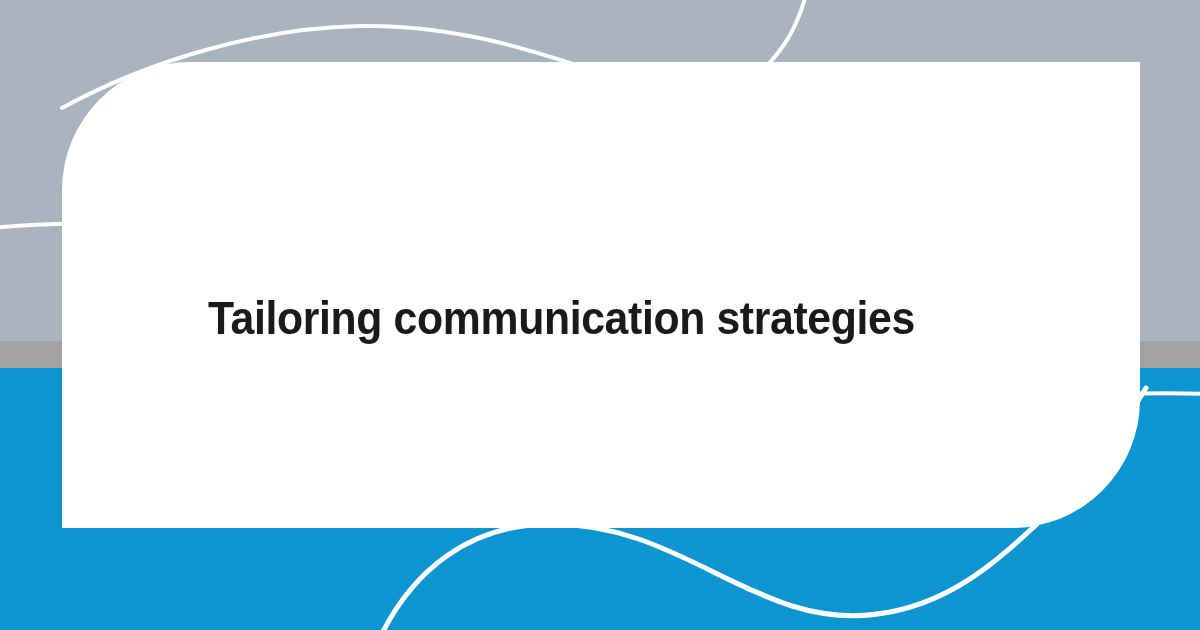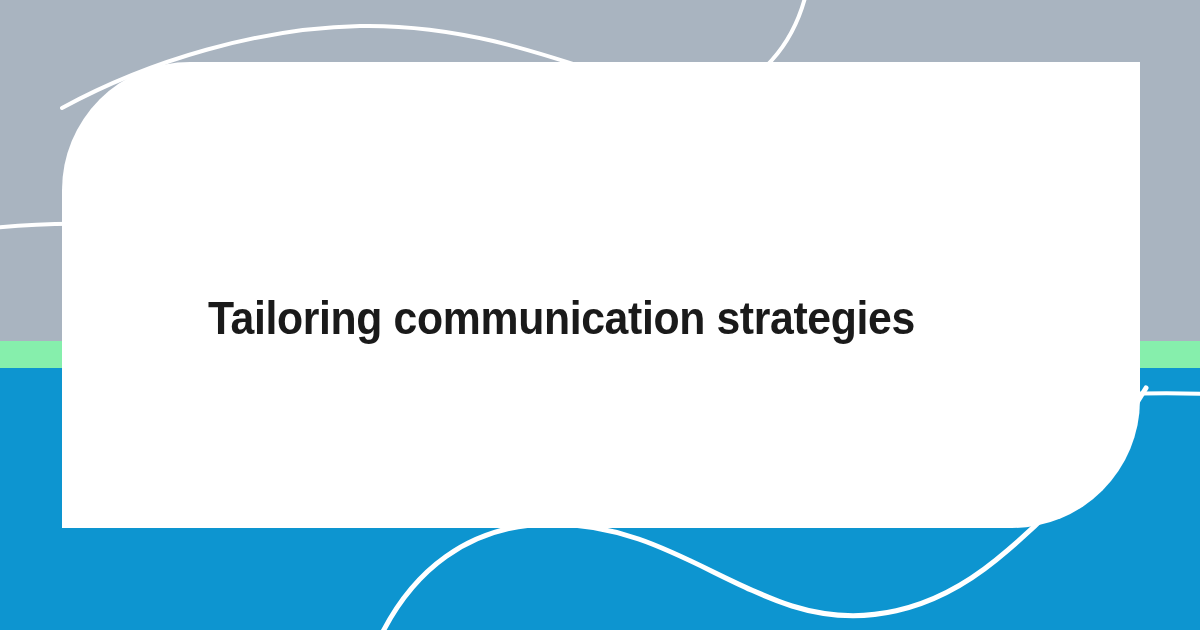--- a/index.html
+++ b/index.html
@@ -6,21 +6,21 @@
     margin: 0;
     padding: 0;
     background: #ffffff;
   }
   #stage {
     position: relative;
     width: 1200px;
     height: 630px;
     overflow: hidden;
     font-family: "Liberation Sans", sans-serif;
-    background: #86efac;
+    background: #a3a3a3;
   }
   .bg-layer {
     position: absolute;
     left: 0;
     top: 0;
     width: 1200px;
     height: 630px;
   }
   .band-gray {
     position: absolute;

